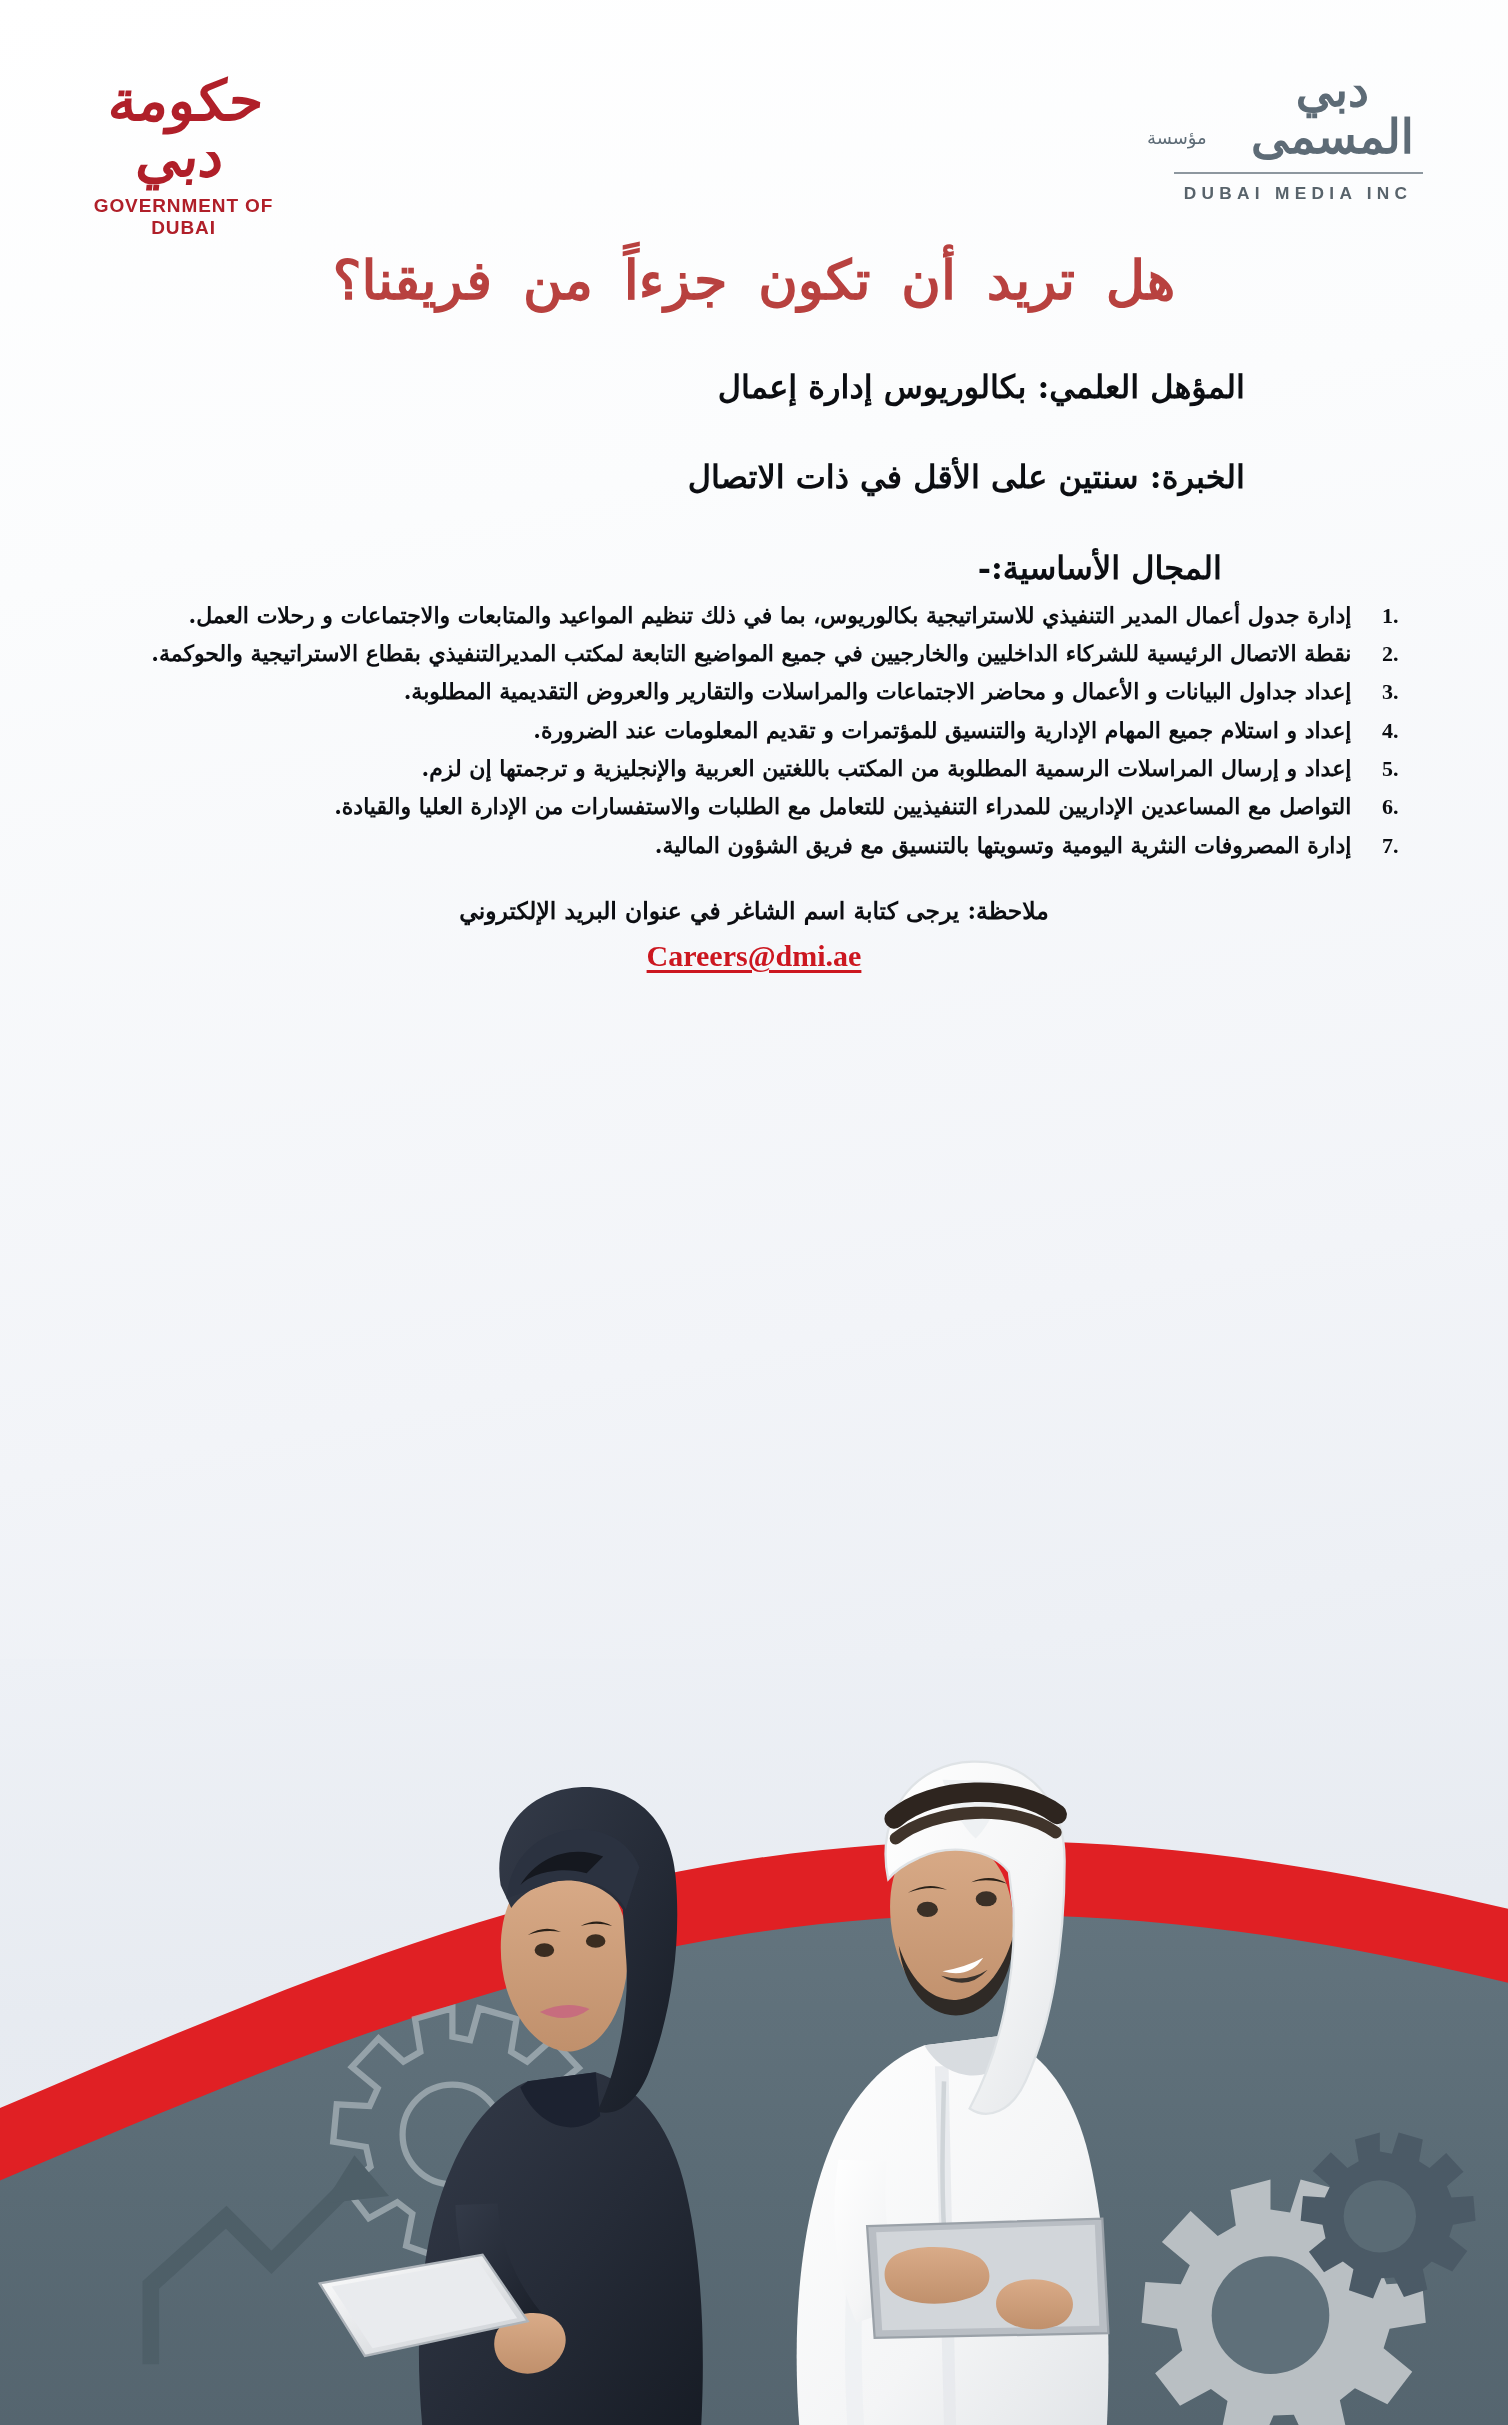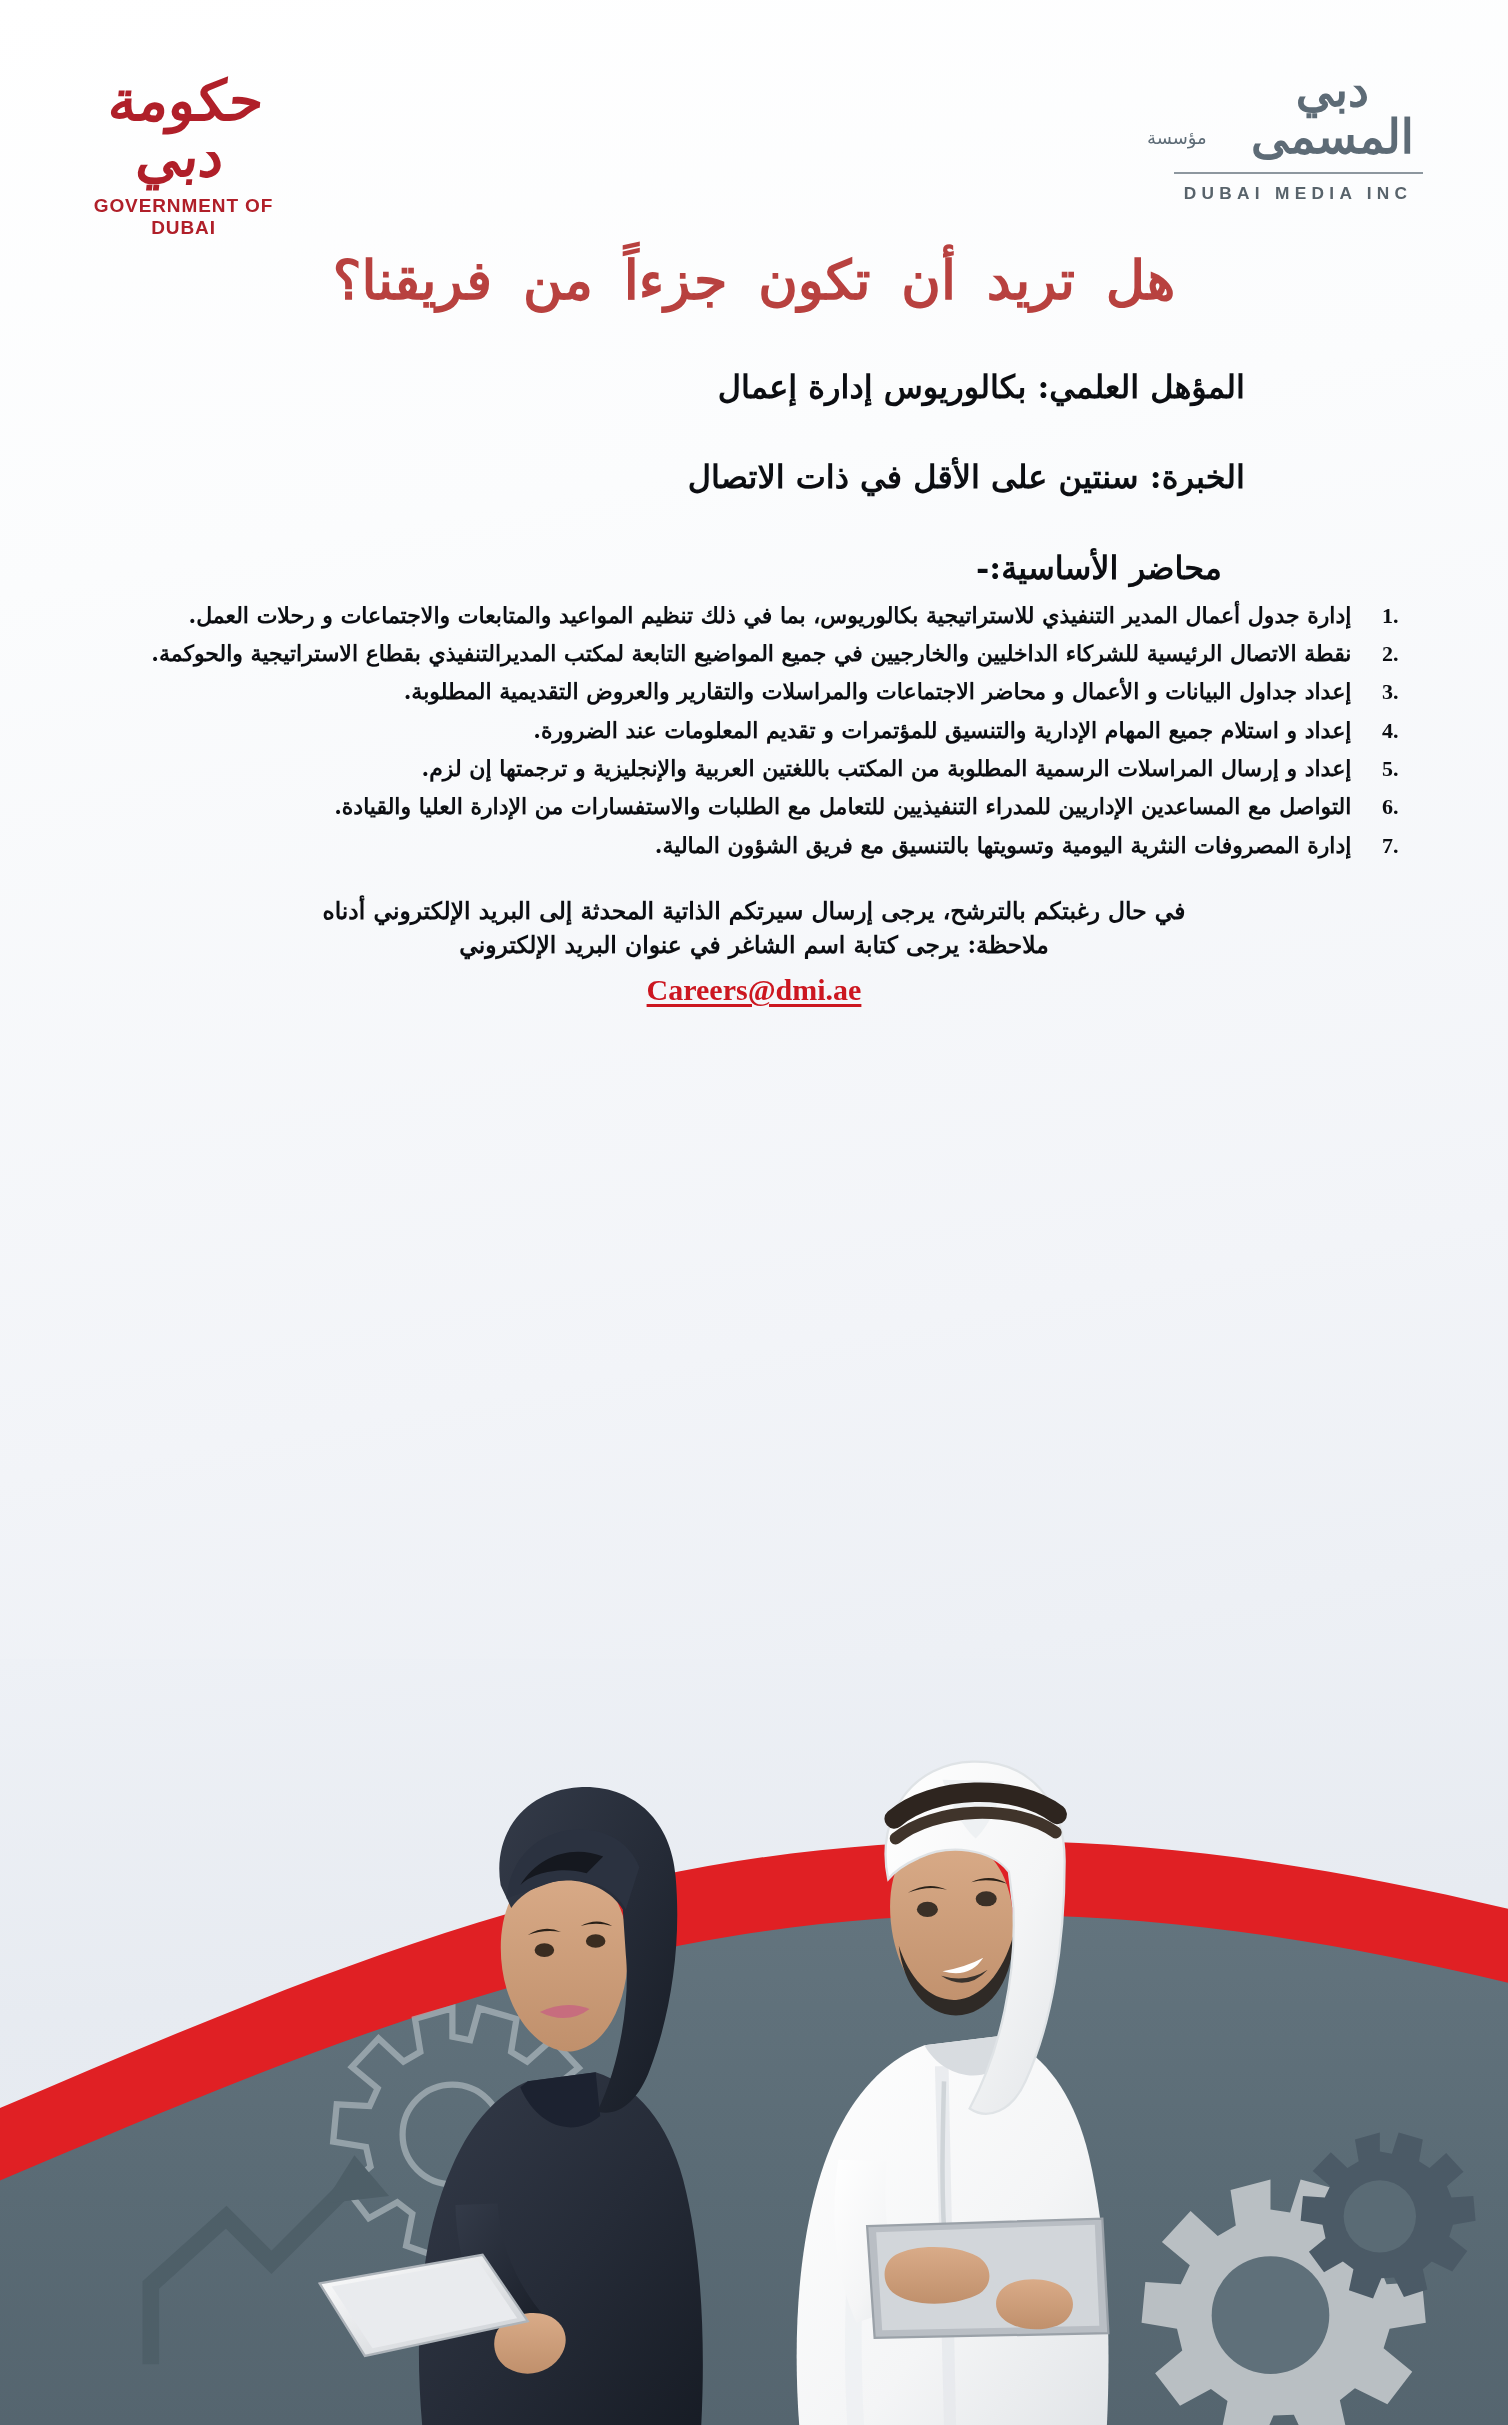--- a/index.html
+++ b/index.html
@@ -287,34 +287,33 @@
 
 
     <div class="qual-block">
       <div class="qual-line">المؤهل العلمي: بكالوريوس إدارة إعمال</div>
     </div>
 
     <div class="exp-block">
       <div class="qual-line">الخبرة: سنتين على الأقل في ذات الاتصال</div>
     </div>
 
-    <div class="tasks-heading">محاضر الأساسية:-</div>
+    <div class="tasks-heading">المجال الأساسية:-</div>
 
     <ol class="tasks-list">
       <li>إدارة جدول أعمال المدير التنفيذي للاستراتيجية بكالوريوس، بما في ذلك تنظيم المواعيد والمتابعات والاجتماعات و رحلات العمل.</li>
       <li>نقطة الاتصال الرئيسية للشركاء الداخليين والخارجيين في جميع المواضيع التابعة لمكتب المديرالتنفيذي بقطاع الاستراتيجية والحوكمة.</li>
       <li>إعداد جداول البيانات و الأعمال و محاضر الاجتماعات والمراسلات والتقارير والعروض التقديمية المطلوبة.</li>
       <li>إعداد و استلام جميع المهام الإدارية  والتنسيق للمؤتمرات و تقديم المعلومات عند الضرورة.</li>
       <li>إعداد و إرسال المراسلات الرسمية المطلوبة من المكتب باللغتين العربية والإنجليزية  و ترجمتها إن لزم.</li>
       <li>التواصل مع المساعدين الإداريين للمدراء التنفيذيين للتعامل مع الطلبات والاستفسارات من الإدارة العليا والقيادة.</li>
       <li>إدارة المصروفات النثرية اليومية وتسويتها  بالتنسيق مع فريق الشؤون المالية.</li>
     </ol>
 
     <div class="apply-block">
-      <div class="apply-line">في حال رغبتكم بالترشح، يرجى إرسال سيرتكم الذاتية المحدثة إلى البريد الإلكتروني أدناه</div>
       <div class="apply-line">ملاحظة: يرجى كتابة اسم الشاغر في عنوان البريد الإلكتروني</div>
       <a class="email" href="#">Careers@dmi.ae</a>
     </div>
 
   </div>
 
   <div class="hero">
     <div class="hero-bg"></div>
 
     <svg viewBox="0 0 2000 1017" preserveAspectRatio="none">

